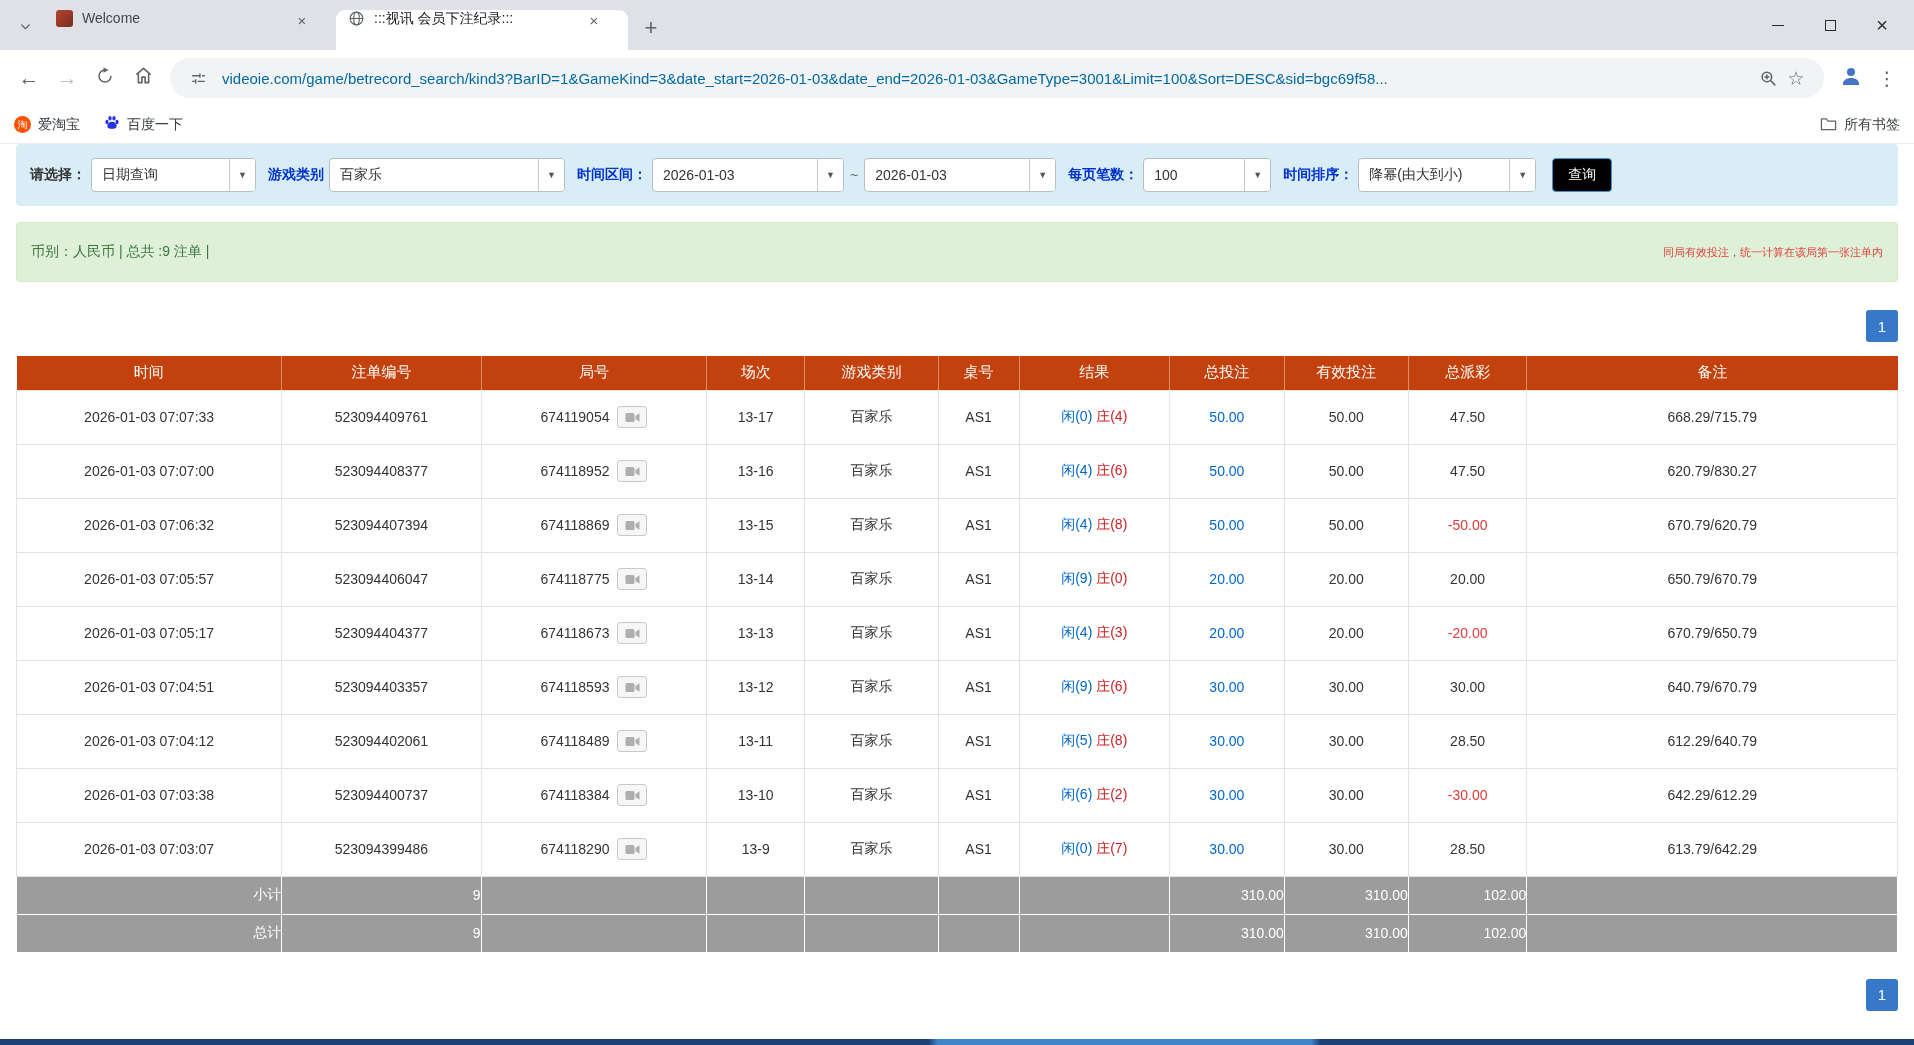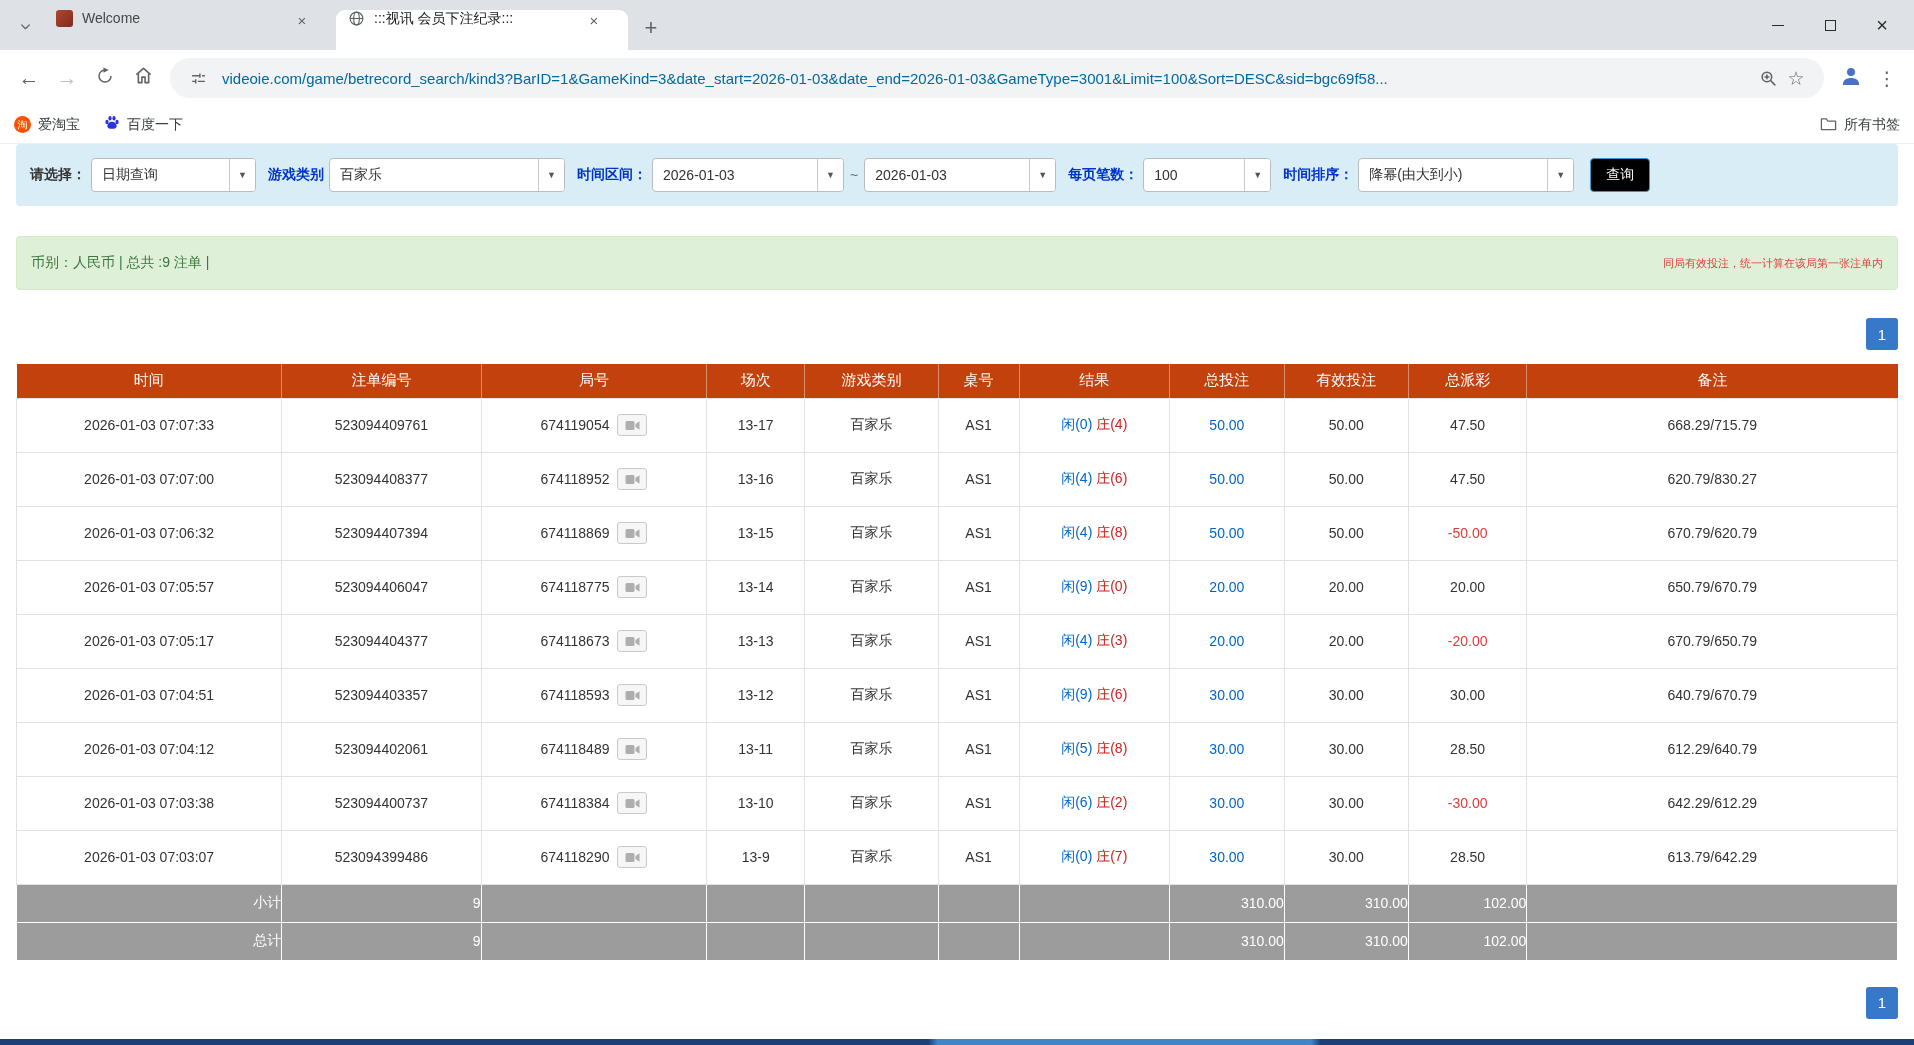--- a/index.html
+++ b/index.html
@@ -34,30 +34,30 @@
   .bookmarks{height:38px;background:#fff;display:flex;align-items:center;padding:0 14px;font-size:14px;color:#3c4043;border-bottom:1px solid #ebedef}
   .bm-item{display:flex;align-items:center;gap:7px;margin-right:24px}
   .bm-taobao-ico{width:17px;height:17px;border-radius:50%;background:#ff5000;color:#fff;font-size:10px;display:flex;align-items:center;justify-content:center}
   .bm-right{margin-left:auto;display:flex;align-items:center;gap:7px}
 
   
   .page{position:relative;height:901px;background:#fff}
   .page-title-wrap{height:22px;overflow:hidden;margin:0 0 14px 16px}
   .page-title{font-size:26px;font-weight:bold;color:#333;line-height:34px;margin-top:-14px;white-space:nowrap}
 
-  .filter-bar{margin:0 16px 30px;background:#d9edf7;border-radius:4px;height:62px;display:flex;align-items:center;padding:0 14px;font-size:14px}
+  .filter-bar{margin:0 16px 16px;background:#d9edf7;border-radius:4px;height:62px;display:flex;align-items:center;padding:0 14px;font-size:14px}
   .flabel{color:#0033cc;font-weight:bold;margin:0 5px 0 12px;white-space:nowrap}
   .flabel.dark{color:#333;margin-left:0}
   .combo{display:inline-flex;height:34px;background:#fff;border:1px solid #b9bcc0;border-radius:4px;align-items:stretch;overflow:hidden;flex:0 0 auto}
   .combo-text{padding:0 10px;display:flex;align-items:center;color:#333;flex:1;white-space:nowrap;overflow:hidden}
   .combo-arrow{width:26px;border-left:1px solid #c7cacd;display:flex;align-items:center;justify-content:center;color:#555;font-size:9px;background:#fff}
   .tilde{color:#666;margin:0 6px}
   .search-btn{height:34px;padding:0 15px;margin-left:16px;background:#000000;border:1px solid #3b93c9;border-radius:4px;color:#fff;font-size:14px;cursor:pointer}
 
-  .summary-bar{margin:16px 16px;background:#dff0d8;border:1px solid #d6e9c6;border-radius:4px;height:54px;display:flex;align-items:center;justify-content:space-between;padding:0 14px;font-size:14px}
+  .summary-bar{margin:16px 16px;background:#dff0d8;border:1px solid #d6e9c6;border-radius:4px;height:60px;display:flex;align-items:center;justify-content:space-between;padding:0 14px;font-size:14px}
   .summary-left{color:#3c763d}
   .summary-right{color:#e0403d;font-size:11px}
 
   .pager{display:flex;justify-content:flex-end;margin:28px 16px 14px}
   .pager.bottom{margin:26px 16px 0}
   .page-btn{min-width:32px;height:32px;background:#3778c9;border-radius:3px;color:#fff;font-size:15px;display:flex;align-items:center;justify-content:center;cursor:pointer}
 
   table.records{width:1882px;margin:0 16px;border-collapse:collapse;table-layout:fixed;font-size:14px;color:#333}
   table.records thead th{background:#c2410c;color:#fff;font-weight:normal;height:34px;font-size:15px;border-right:1px solid rgba(255,255,255,.4);text-align:center}
   table.records thead th:last-child{border-right:none}
@@ -227,21 +227,21 @@
       <span class="combo-arrow">▼</span>
     </div>
 
     <span class="flabel">每页笔数：</span>
     <div class="combo" style="width:128px">
       <span class="combo-text">100</span>
       <span class="combo-arrow">▼</span>
     </div>
 
     <span class="flabel">时间排序：</span>
-    <div class="combo" style="width:216px">
+    <div class="combo" style="width:178px">
       <span class="combo-text">降幂(由大到小)</span>
       <span class="combo-arrow">▼</span>
     </div>
 
     <button class="search-btn">查询</button>
   </div>
 
   <div class="summary-bar">
     <span class="summary-left">币别：人民币 | 总共 :9 注单 |</span>
     <span class="summary-right">同局有效投注，统一计算在该局第一张注单内</span>

